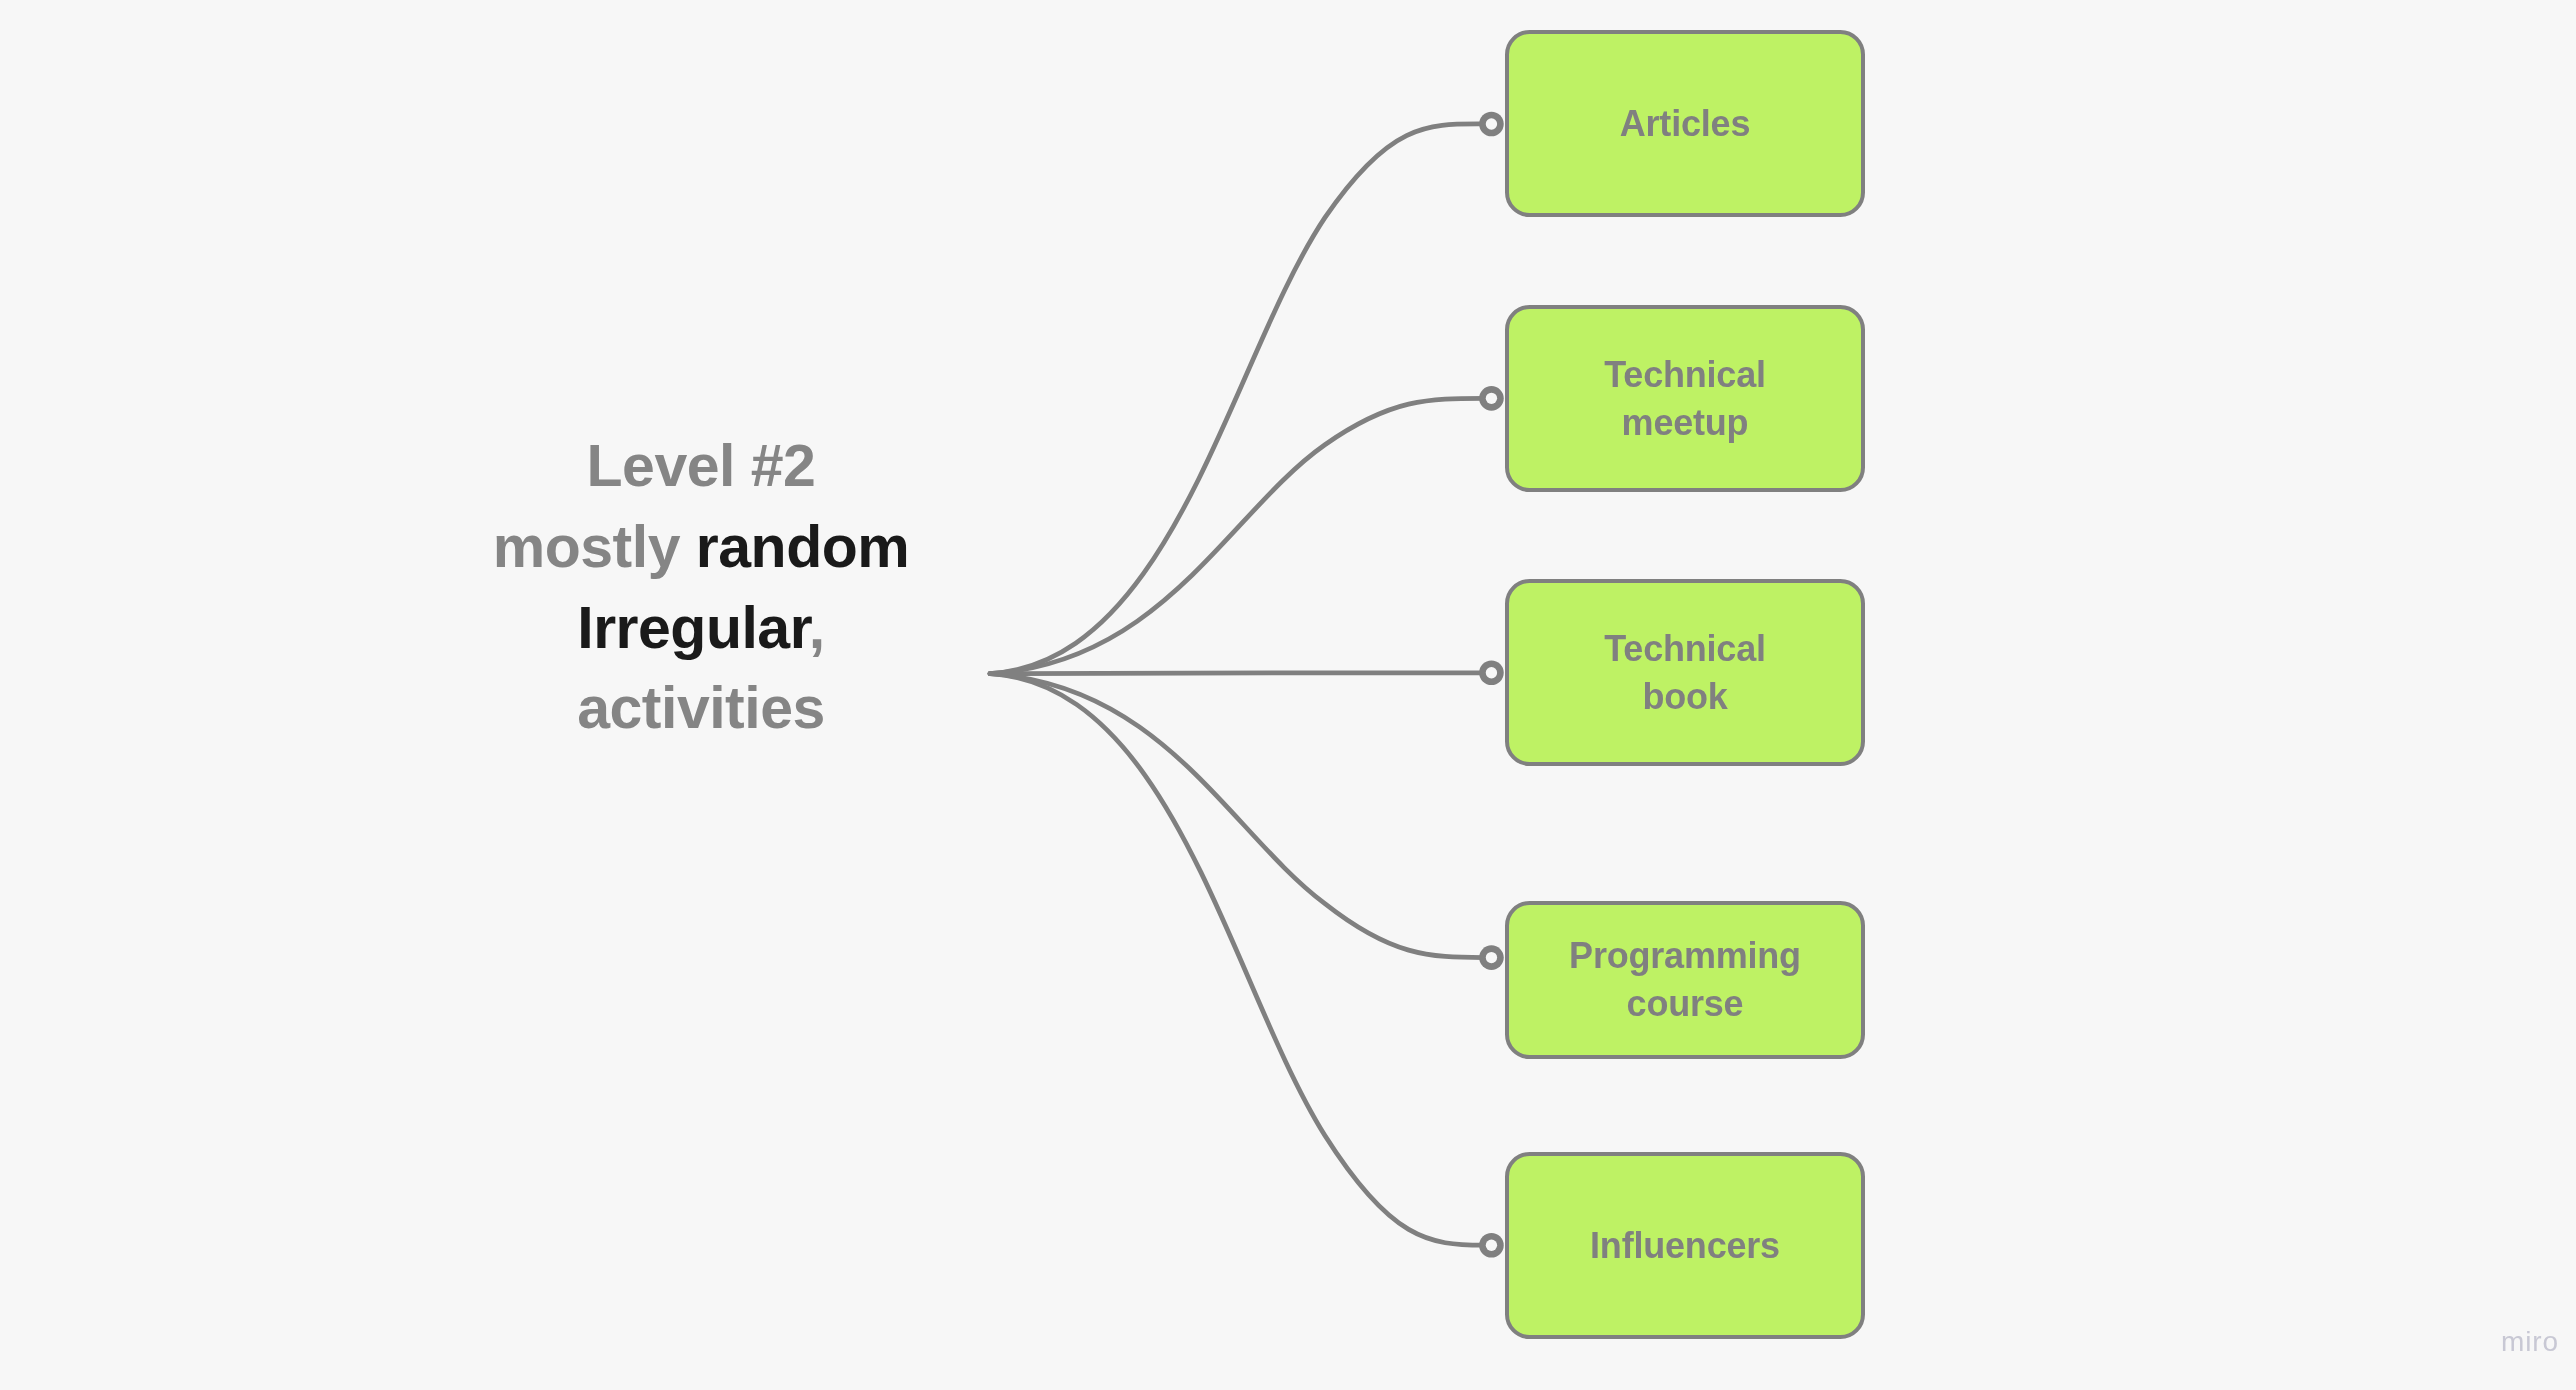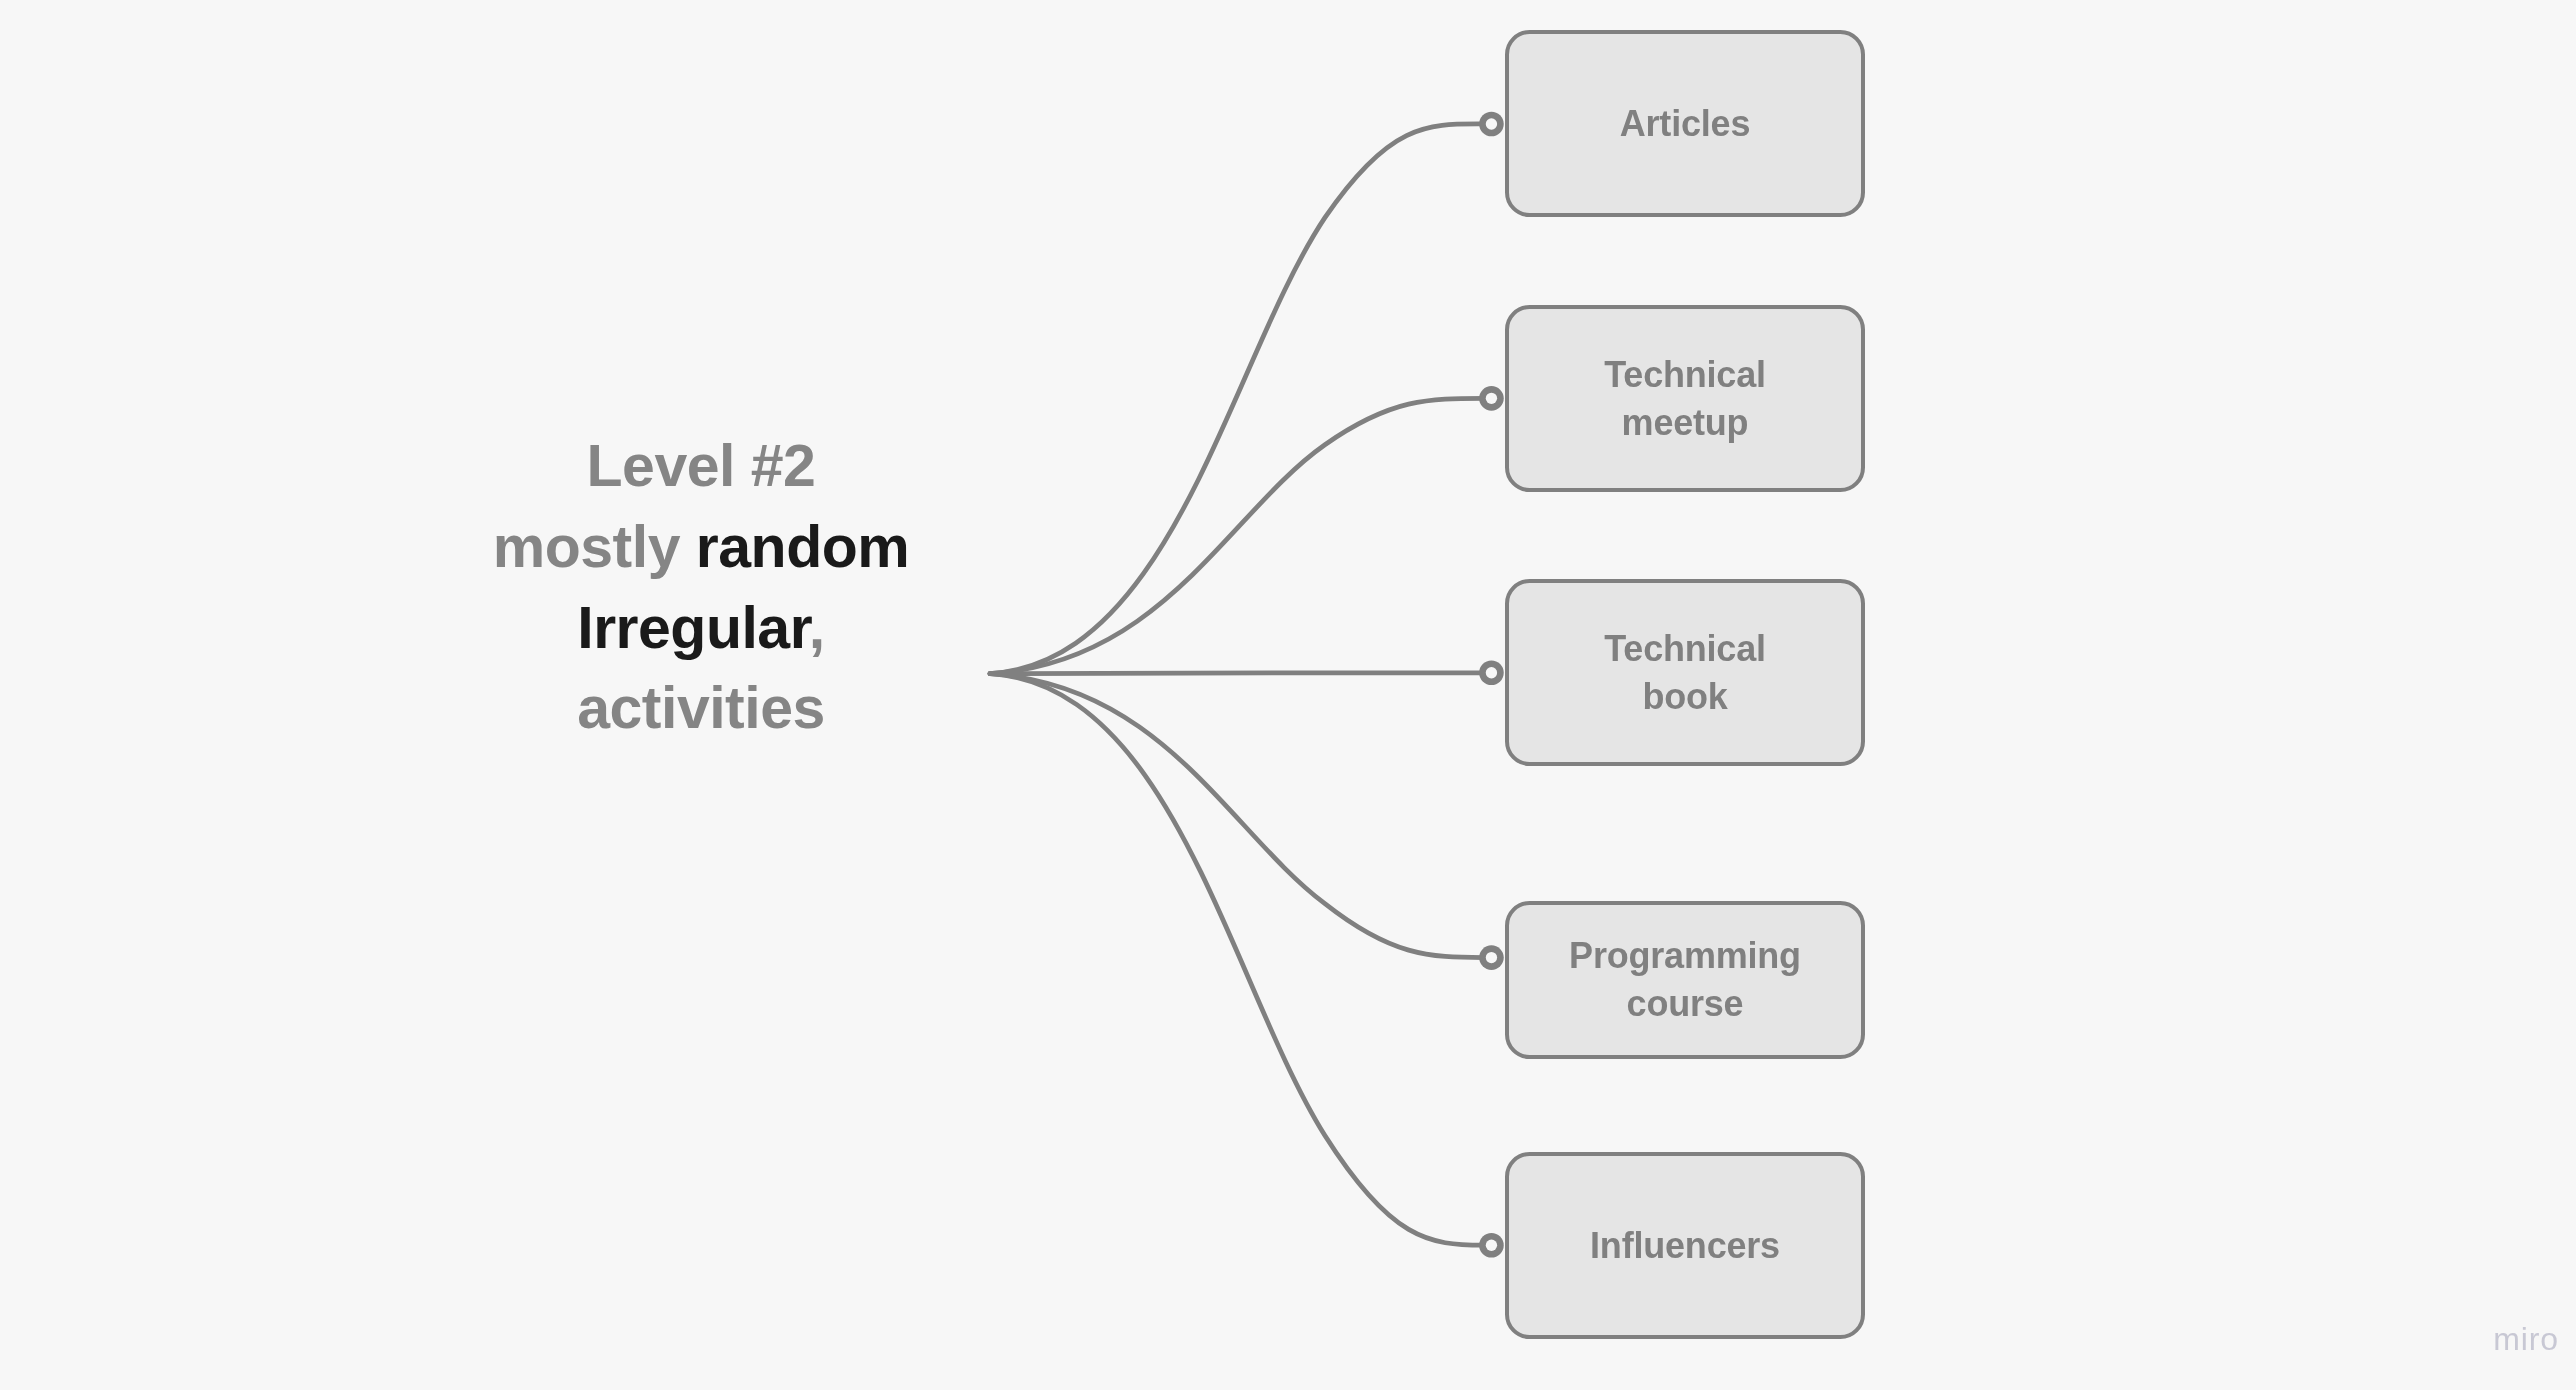--- a/index.html
+++ b/index.html
@@ -64,42 +64,42 @@
   }
 
   
   .node-box {
     position: absolute;
     left: 1505px;
     width: 360px;
     box-sizing: border-box;
     border: 4.7px solid #808080;
     border-radius: 24.6px;
-    background: #e5e5e5;
+    background: #bef264;
     color: #808080;
     font-size: 36px;
     font-weight: bold;
     line-height: 1.33;
     text-align: center;
     display: flex;
     align-items: center;
     justify-content: center;
     letter-spacing: -0.2px;
   }
   .node-label {
     padding: 0 17px;
     white-space: pre-line;
   }
 
   
   #watermark {
     position: absolute;
     right: 17px;
     bottom: 32px;
-    font-size: 32px;
+    font-size: 28px;
     font-weight: normal;
     color: #c8c8d4;
     letter-spacing: 0.9px;
   }
 </style>
 </head>
 <body>
 
 <div id="canvas">
 

